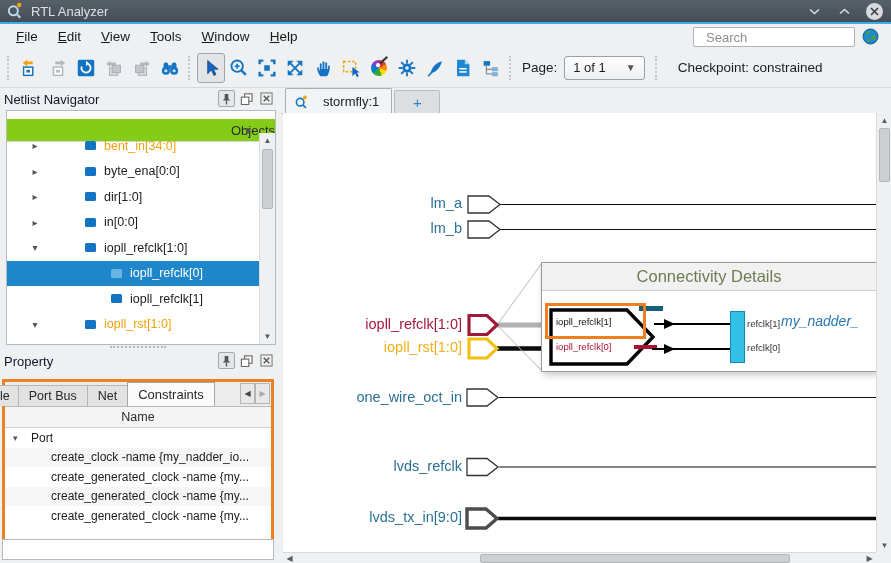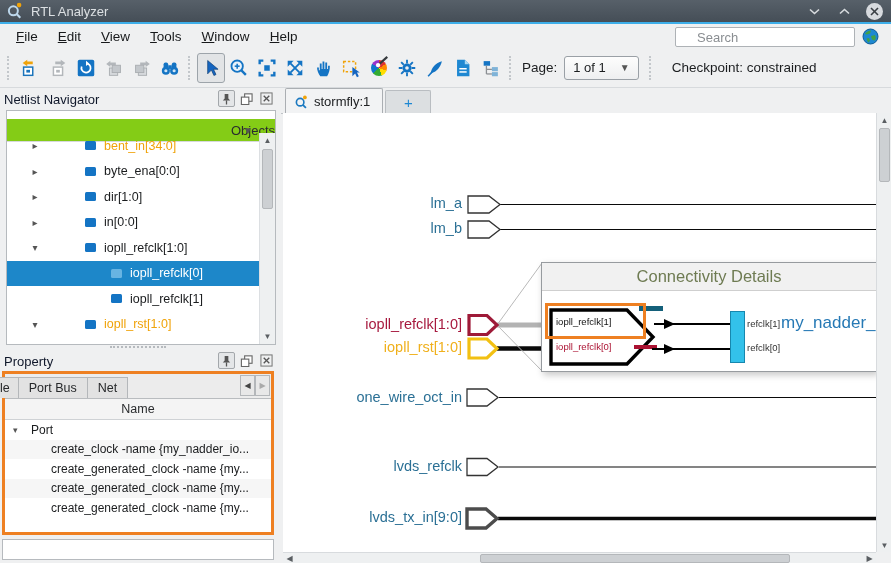--- a/index.html
+++ b/index.html
@@ -11,32 +11,32 @@
   .title-text{margin-left:7px;}
   .win-controls{position:absolute;right:8px;top:0;height:22px;display:flex;align-items:center;gap:14px;}
   .win-btn{width:16px;height:16px;display:flex;align-items:center;justify-content:center;cursor:default;}
   .close-circle{width:17px;height:17px;border-radius:50%;background:#d7dade;display:flex;align-items:center;justify-content:center;}
   .accent{left:0;top:22px;width:891px;height:2px;background:#3daee9;}
   
   .menubar{left:0;top:24px;width:891px;height:24px;display:flex;align-items:center;padding-left:6px;box-sizing:border-box;}
   .menu-item{padding:2px 10px;font-size:13.5px;color:#17191b;}
   .menu-item::first-letter{text-decoration:underline;}
   .search-wrap{position:absolute;right:36px;top:27px;}
-  .search-wrap input{width:136px;height:18px;border:1px solid #aeb2b6;border-radius:2px;font-size:13px;padding:0 21px;color:#333;font-family:"Liberation Sans",sans-serif;}
+  .search-wrap input{width:136px;height:18px;border:1px solid #aeb2b6;border-radius:2px;font-size:13px;padding:0 12px;color:#333;font-family:"Liberation Sans",sans-serif;}
   .search-wrap input::placeholder{color:#8a8e92;}
   .globe{position:absolute;right:12px;top:28px;}
   
   .toolbar{left:0;top:48px;width:891px;height:40px;display:flex;align-items:center;padding-left:3px;box-sizing:border-box;border-bottom:1px solid #d7dadd;}
   .grip{width:3px;height:24px;border-left:2px dotted #c3c7cb;margin:0 4px;}
   .tbtn{width:28px;height:30px;display:flex;align-items:center;justify-content:center;border-radius:3px;position:relative;}
   .tbtn.pressed{background:#e2e4e6;border:1px solid #9da4aa;box-sizing:border-box;}
   .colorwheel{width:16px;height:16px;border-radius:50%;background:conic-gradient(#d33 0 60deg,#f80 60deg 110deg,#fd0 110deg 160deg,#3a3 160deg 230deg,#17c 230deg 300deg,#93c 300deg 360deg);}
   .pen-overlay{position:absolute;left:3px;top:2px;}
   .page-group{display:flex;align-items:center;margin-left:4px;gap:7px;font-size:13.5px;color:#1b1d1f;}
-  .page-select{display:flex;align-items:center;gap:14px;border:1px solid #9aa0a6;border-radius:3px;background:linear-gradient(#fdfdfd,#eeeff0);padding:2px 8px;height:18px;font-size:13px;}
+  .page-select{display:flex;align-items:center;gap:20px;border:1px solid #9aa0a6;border-radius:3px;background:linear-gradient(#fdfdfd,#eeeff0);padding:2px 8px;height:18px;font-size:13px;}
   .page-select .dd{font-size:10px;color:#555;}
   .checkpoint{margin-left:14px;font-size:13.5px;color:#1b1d1f;}
   
   .panel-header{height:22px;display:flex;align-items:center;font-size:13px;color:#0f172a;padding:0 2px;}
   .panel-btns{position:absolute;right:3px;top:2px;display:flex;gap:3px;}
   .pbtn{width:17px;height:17px;display:flex;align-items:center;justify-content:center;border-radius:2px;}
   .pbtn.pressed{border:1px solid #a3a7ab;background:#e4e6e8;box-sizing:border-box;}
   .nav-panel{left:2px;top:88px;width:276px;height:259px;}
   .nav-content{position:absolute;left:4px;right:2px;top:22px;bottom:2px;border:1px solid #b6babe;background:#fff;overflow:hidden;}
   .objects-header{height:22px;background:#84cc16;border-bottom:1px solid #d6d9dc;display:flex;align-items:center;justify-content:flex-end;font-size:13px;color:#2a2c2e;position:relative;margin-top:8px;}
@@ -50,51 +50,51 @@
   .trow .tlabel{margin-left:8px;}
   .trow.orange .tlabel{color:#f0a30a;}
   .trow.selected{background:#1d87c9;color:#fff;}
   .trow.selected .picon{background:#68b4e2;}
   .vsb{position:absolute;right:0;top:22px;bottom:0;width:15px;background:#eef0f1;border-left:1px solid #dcdfe2;}
   .vsb .sb-arrow{height:15px;display:flex;align-items:center;justify-content:center;font-size:8px;color:#5a5e62;}
   .sb-thumb{position:absolute;left:2px;right:2px;background:#cdd0d3;border:1px solid #b4b7ba;border-radius:2px;}
   .splitter-dots{left:110px;top:346px;width:56px;height:4px;border-top:2px dotted #b6babe;}
   
   .prop-panel{left:2px;top:350px;width:276px;height:212px;}
-  .orange-box{position:absolute;left:0;top:21px;width:272px;height:164px;border:3px solid #ee8022;background:#fff;box-sizing:border-box;}
+  .orange-box{position:absolute;left:0;top:29px;width:272px;height:164px;border:3px solid #ee8022;background:#fff;box-sizing:border-box;}
   .tabs-row{height:24px;background:#ececec;display:flex;align-items:flex-end;border-bottom:1px solid #b9bcbf;position:relative;}
   .ptab{height:20px;display:flex;align-items:center;justify-content:center;font-size:12.5px;color:#26282a;background:#e2e2e2;border:1px solid #b4b7ba;border-bottom:none;padding:0 10px;margin-right:-1px;}
   .ptab.active{height:23px;background:#fbfbfb;border-color:#a4a7aa;font-size:13px;}
   .tab-scroll{position:absolute;right:1px;bottom:2px;display:flex;}
   .tsbtn{width:13px;height:19px;border:1px solid #b4b7ba;background:#e8e8e8;display:flex;align-items:center;justify-content:center;font-size:8px;color:#444;}
   .tsbtn.disabled{color:#aaa;}
   .name-header{height:20px;background:#f4f4f4;border-bottom:1px solid #cfd2d5;display:flex;align-items:center;justify-content:center;font-size:12.5px;color:#2a2c2e;}
   .prow{height:19.5px;display:flex;align-items:center;font-size:12px;color:#1a1c1e;white-space:nowrap;overflow:hidden;}
   .prow:nth-child(even){background:#f6f6f6;}
   .prow .exp{width:12px;margin-left:8px;font-size:9px;color:#555;}
   .prow .plab2{margin-left:6px;}
   .prow.child{padding-left:46px;}
   .filter-box{position:absolute;left:0;top:189px;width:270px;height:19px;border:1px solid #b6babe;background:#fff;}
   
   .tabbar{left:281px;top:88px;width:610px;height:25px;border-bottom:1px solid #bfc3c7;display:flex;align-items:flex-end;}
-  .stab{height:25px;display:flex;align-items:center;gap:5px;padding:0 12px 0 8px;font-size:13px;color:#202224;background:#f2f3f4;border:1px solid #aaaeb2;border-bottom:none;border-radius:2px 2px 0 0;margin-left:4px;box-sizing:border-box;}
+  .stab{height:25px;display:flex;align-items:center;gap:14px;padding:0 12px 0 8px;font-size:13px;color:#202224;background:#f2f3f4;border:1px solid #aaaeb2;border-bottom:none;border-radius:2px 2px 0 0;margin-left:4px;box-sizing:border-box;}
   .stab-plus{width:46px;height:23px;display:flex;align-items:center;justify-content:center;background:#dcdfe1;border:1px solid #b9bdc1;border-bottom:none;border-radius:2px 2px 0 0;color:#1e88d2;font-size:15px;margin-left:2px;box-sizing:border-box;}
   .canvas{left:283px;top:113px;width:593px;height:439px;background:#fff;overflow:hidden;}
   .plabel{position:absolute;left:0;width:179px;text-align:right;font-size:14.5px;white-space:nowrap;}
   .c-blue{color:#2b7095;}
   .c-red{color:#a7193e;}
   .c-yel{color:#f0b01c;}
   
   .popup{position:absolute;left:258px;top:149px;width:336px;height:110px;background:#fff;border:1px solid #979b9f;box-shadow:2px 3px 7px rgba(0,0,0,.22);box-sizing:border-box;}
   .popup-header{height:27px;background:#f1f1f1;border-bottom:1px solid #cfcfcf;display:flex;align-items:center;justify-content:center;font-size:16.5px;color:#6e7b52;}
   .pin-label{position:absolute;font-size:9.5px;color:#111;white-space:nowrap;}
   .conn-line{position:absolute;height:2px;background:#000;}
   .conn-arrow{position:absolute;width:0;height:0;border-top:5.5px solid transparent;border-bottom:5.5px solid transparent;border-left:11px solid #000;}
   .cyan-block{position:absolute;left:188px;top:48px;width:15px;height:52px;background:#33c1ea;border:1px solid #1787ae;box-sizing:border-box;}
-  .inst-name{position:absolute;left:239px;top:50px;font-size:17px;color:#2679b5;white-space:nowrap;}
+  .inst-name{position:absolute;left:239px;top:50px;font-size:14px;color:#2679b5;white-space:nowrap;font-style:italic;}
   .hl-box{position:absolute;left:3px;top:40px;width:101px;height:36px;border:3.5px solid #ee8022;box-sizing:border-box;}
   .teal-bar{position:absolute;left:97px;top:43px;width:24px;height:5px;background:#14607a;}
   .red-stub{position:absolute;left:92px;top:82px;width:23px;height:3.5px;background:#ab1232;}
   
   .canvas-vsb{left:876px;top:113px;width:15px;height:439px;background:#eef0f1;border-left:1px solid #d8dbde;}
   .canvas-hsb{left:283px;top:552px;width:593px;height:11px;background:#eef0f1;border-top:1px solid #d8dbde;display:flex;align-items:center;}
   .hsb-arrow{width:13px;height:11px;display:flex;align-items:center;justify-content:center;font-size:8px;color:#5a5e62;}
   .hsb-thumb{position:absolute;left:197px;top:1px;width:310px;height:9px;background:#cdd0d3;border:1px solid #b4b7ba;border-radius:2px;box-sizing:border-box;}
 </style>
 </head>
@@ -407,20 +407,21 @@
               <line x1="10" y1="4" x2="4" y2="10" stroke="#555" stroke-width="1.4"></line>
             </svg>
           </span>
       </div>
     </div>
     <div class="orange-box">
       <div class="tabs-row">
         <span class="ptab" style="margin-left:-14px;padding:0 8px;">le</span>
         <span class="ptab">Port Bus</span>
         <span class="ptab">Net</span>
+        <span class="ptab active">Constraints</span>
         <span class="tab-scroll">
           <span class="tsbtn">◀</span>
           <span class="tsbtn disabled">▶</span>
         </span>
       </div>
       <div class="name-header">
           <span>Name</span>
         </div>
       <div>
         <div class="prow">

